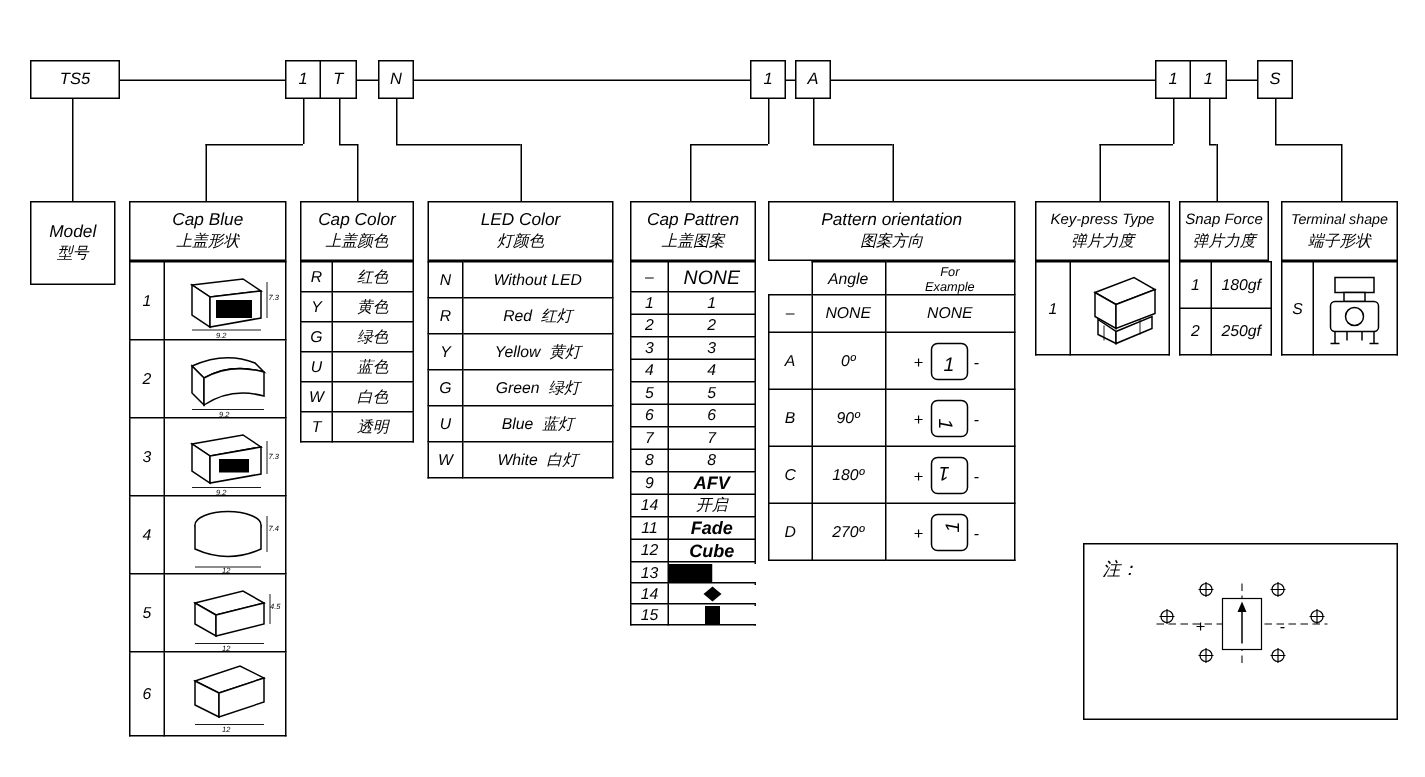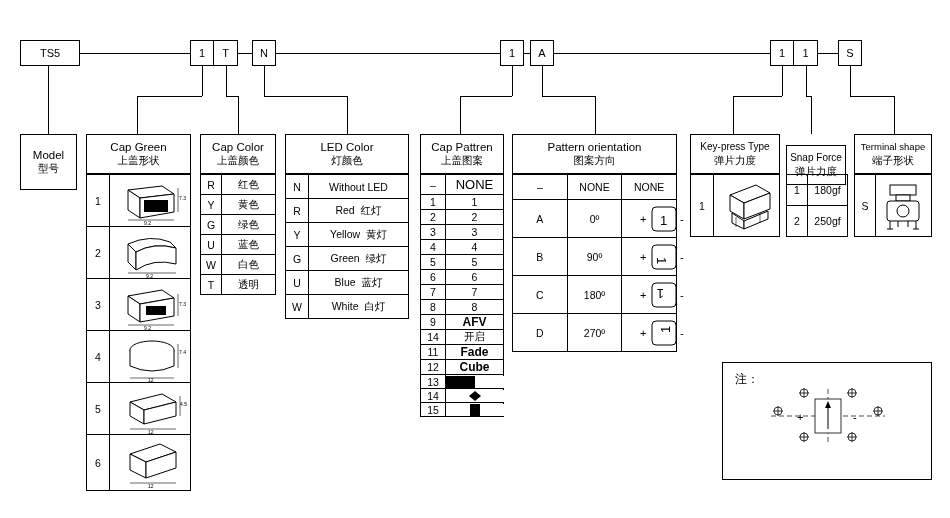--- a/index.html
+++ b/index.html
@@ -3,21 +3,21 @@
 <meta charset="utf-8">
 <style>
   html,body{margin:0;padding:0;}
   body{
     width:950px;height:518px;position:relative;
     background:#ffffff;
     font-family:"Liberation Sans", sans-serif;
     font-size:11px;color:#000;
     overflow:hidden;
   }
-  .abs{position:absolute;box-sizing:border-box;}
+  .abs{position:absolute;box-sizing:border-box;font-style:italic;}
   .bx{border:1px solid #000;background:#fff;}
   .ctr{display:flex;align-items:center;justify-content:center;text-align:center;}
   .ln{position:absolute;background:#000;}
   .hline{height:1px;}
   .vline{width:1px;}
   .ttl{font-size:11.5px;line-height:14px;font-weight:normal;}
   .cn{font-size:10.5px;}
   .code{font-size:11px;}
   .hdrbox{display:flex;flex-direction:column;align-items:center;justify-content:center;}
   table{border-collapse:collapse;}
@@ -95,21 +95,21 @@
 <div class="ln vline" style="left:850px;top:66px;height:30px;"></div>
 <div class="ln hline" style="left:850px;top:96px;width:44px;"></div>
 <div class="ln vline" style="left:894px;top:96px;height:38px;"></div>
 
 <div class="abs bx hdrbox" style="left:20px;top:134px;width:57px;height:56px;">
   <div class="ttl">Model</div>
   <div class="cn">型号</div>
 </div>
 
 <div class="abs bx hdrbox" style="left:86px;top:134px;width:105px;height:40px;">
-  <div class="ttl">Cap Green</div>
+  <div class="ttl">Cap Blue</div>
   <div class="cn">上盖形状</div>
 </div>
 <div class="abs" style="left:86px;top:174px;width:105px;height:316px;">
   <table style="width:105px;height:316px;table-layout:fixed;">
     <tbody>
         <tr style="height:52px;">
       <td style="width:22px;">1</td>
       <td>
         <svg width="78" height="50" viewBox="0 0 78 50">
           <polygon points="18,14 52,10 64,18 30,22" fill="#fff" stroke="#000" stroke-width="1"></polygon>
@@ -353,20 +353,25 @@
     </table>
 </div>
 
 <div class="abs bx hdrbox" style="left:512px;top:134px;width:165px;height:40px;">
   <div class="ttl">Pattern orientation</div>
   <div class="cn">图案方向</div>
 </div>
 <div class="abs" style="left:512px;top:174px;width:165px;">
   <table style="width:165px;table-layout:fixed;">
     <tbody>
+        <tr style="height:22px;">
+      <td style="width:28px;border:none;"></td>
+      <td style="width:48px;">Angle</td>
+      <td style="font-size:8.5px;line-height:10px;">For<br>Example</td>
+    </tr>
     <tr style="height:25px;">
       <td>–</td>
       <td>NONE</td>
       <td>NONE</td>
     </tr>
     <tr style="height:38px;">
       <td>A</td>
       <td>0º</td>
       <td style="padding:0;">
         <svg width="86" height="34" viewBox="0 0 86 34">
@@ -435,21 +440,21 @@
           <polygon points="30,44 54,34 54,42 30,52" fill="#fff" stroke="#000"></polygon>
           <line x1="22" y1="40" x2="22" y2="50" stroke="#000" stroke-width="0.6"></line>
           <line x1="46" y1="36" x2="46" y2="46" stroke="#000" stroke-width="0.6"></line>
         </svg>
       </td>
     </tr>
   </tbody>
     </table>
 </div>
 
-<div class="abs bx hdrbox" style="left:786px;top:145px;width:60px;height:40px;">
+<div class="abs bx hdrbox" style="left:786px;top:134px;width:60px;height:40px;">
   <div class="ttl" style="font-size:10px;">Snap Force</div>
   <div class="cn">弹片力度</div>
 </div>
 <div class="abs" style="left:786px;top:174px;width:62px;">
   <table style="width:62px;table-layout:fixed;">
     <tbody>
         <tr style="height:31px;">
           <td style="width:20px;">1</td>
           <td>180gf</td>
         </tr>

